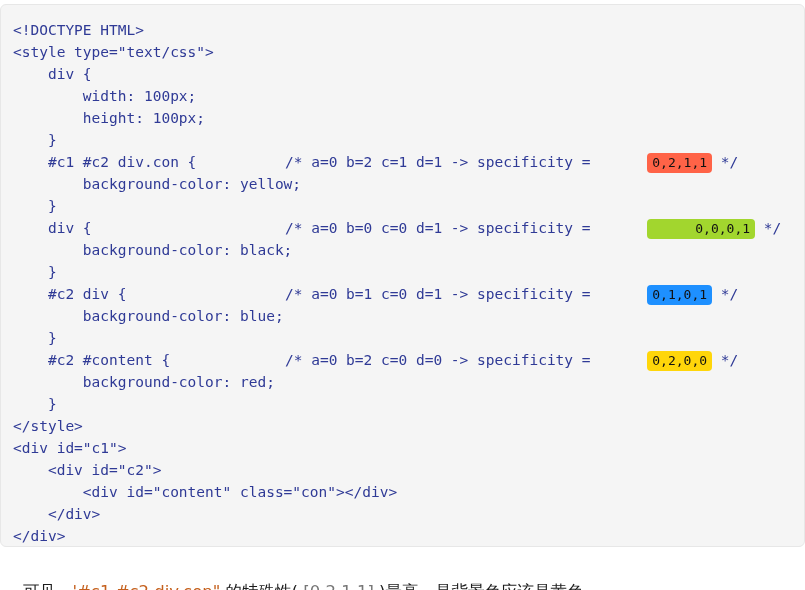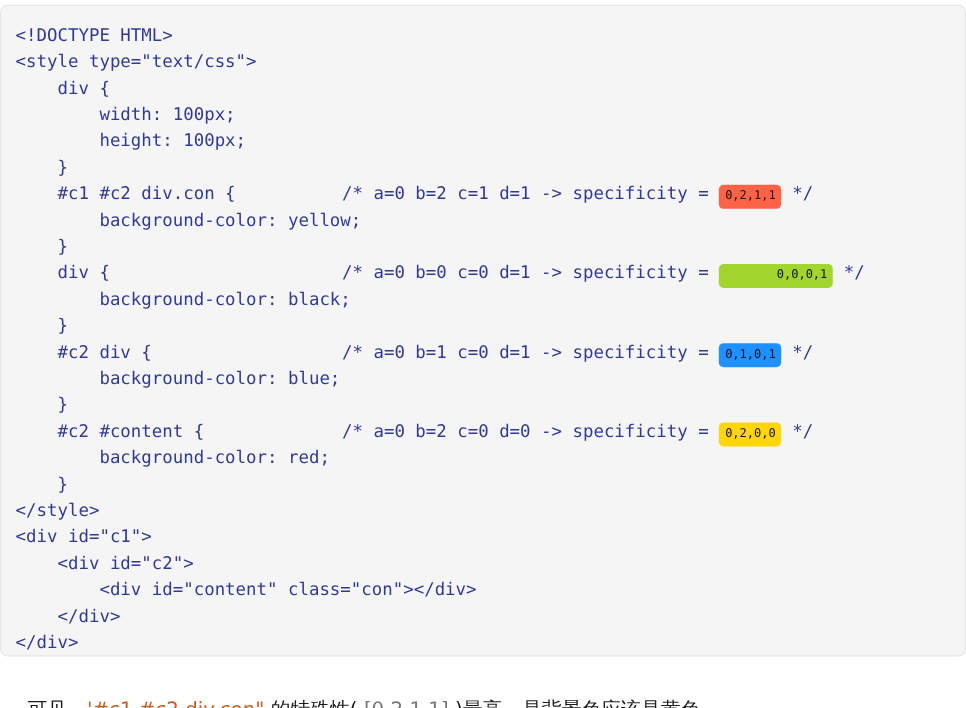--- a/index.html
+++ b/index.html
@@ -53,23 +53,24 @@
     left: 272px;
     top: 0;
     white-space: pre;
   }
   .badge {
     display: inline-block;
     border-radius: 4px;
     padding: 1px 5px 2px 5px;
     color: #111111;
     font-family: "DejaVu Sans Mono", "Liberation Mono", monospace;
-    font-size: 10px;
+    font-size: 13px;
     line-height: 17px;
     vertical-align: baseline;
+    margin-left: 48px;
   }
   .badge-red    { background: #ff6347; }
   .badge-green  { background: #a2d62e; padding-left: 48px; }
   .badge-blue   { background: #1e90ff; }
   .badge-gold   { background: #ffd60a; text-align: center; }
 
   .caption {
     position: absolute;
     left: 2px;
     top: 556px;

